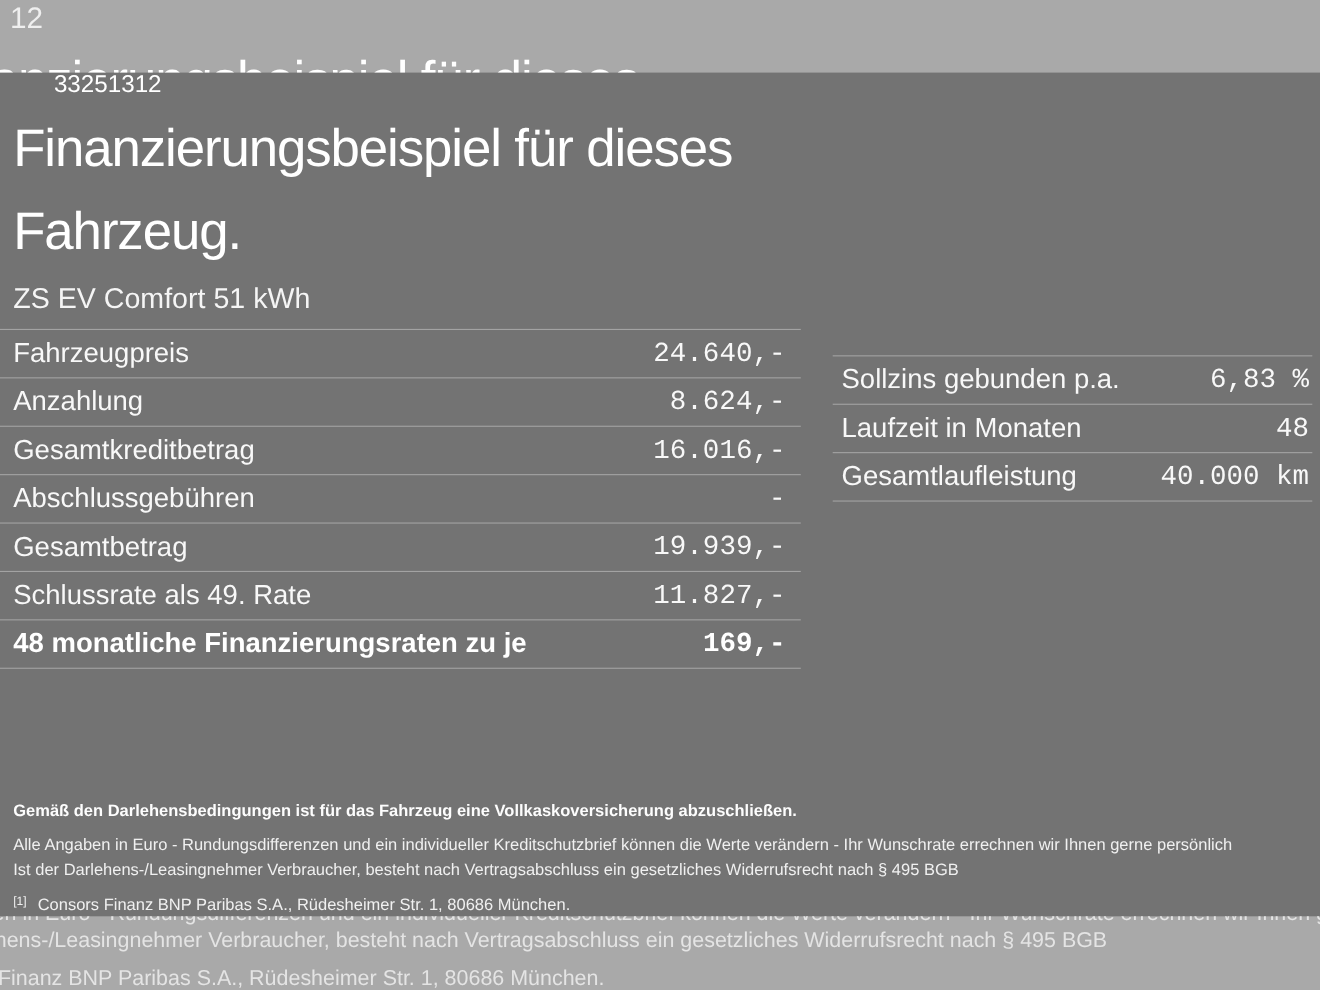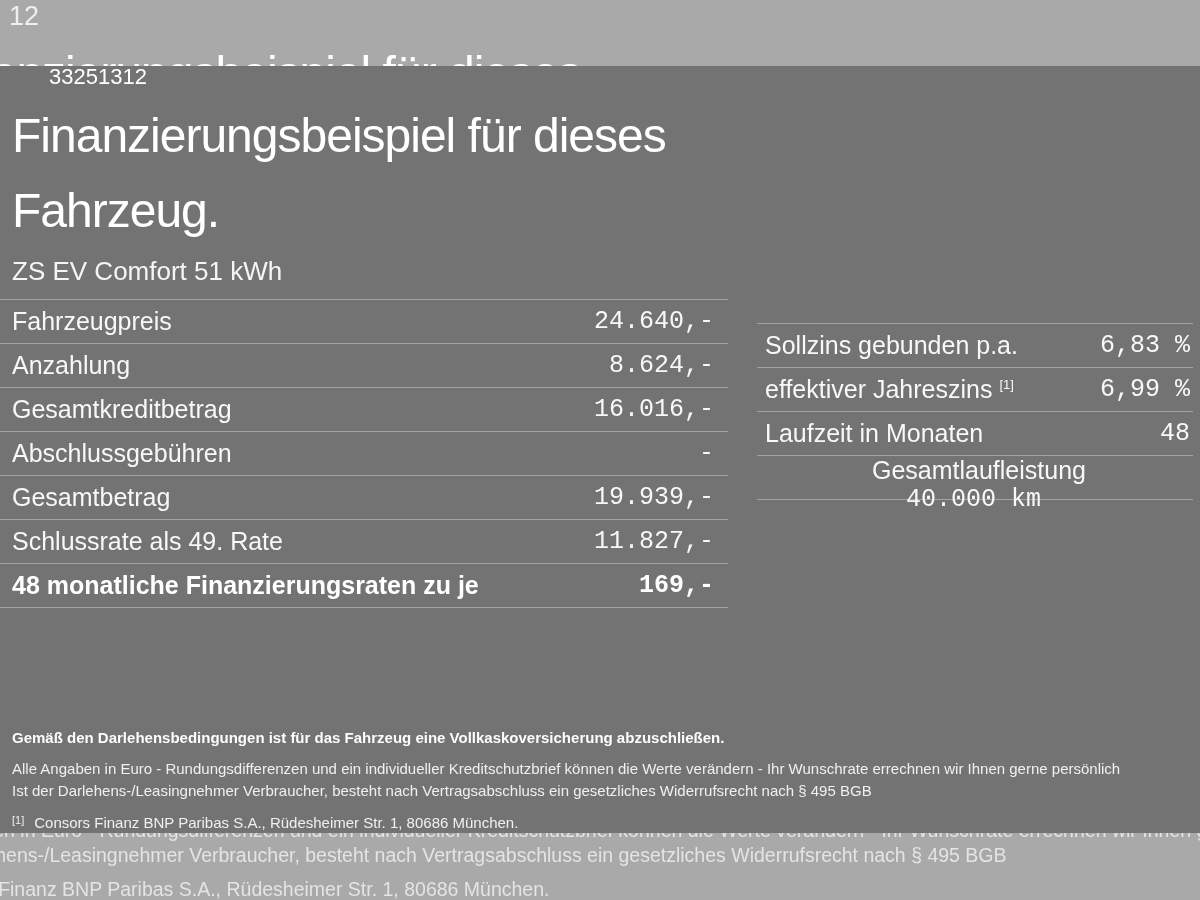--- a/index.html
+++ b/index.html
@@ -35,21 +35,21 @@
   
   .fin-table{position:absolute;top:299px;}
   .fin-table.left{left:0;width:728px;}
   .fin-table.right{left:757px;width:436px;margin-top:24px;}
   .frow{
     display:flex;justify-content:space-between;align-items:center;
     height:44px;border-top:1.5px solid #a3a3a3;box-sizing:border-box;
     color:#f8f8f8;font-size:25px;
   }
   .fin-table.left .frow:last-child{border-bottom:1.5px solid #a3a3a3;height:45px;}
-  .fin-table.right .frow:last-child{border-bottom:1.5px solid #a3a3a3;height:45px;flex-direction:column;}
+  .fin-table.right .frow:last-child{border-bottom:1.5px solid #a3a3a3;height:45px;}
   .fin-table.left .flabel{padding-left:12px;}
   .fin-table.left .fvalue{padding-right:14px;}
   .fin-table.right .flabel{padding-left:8px;}
   .fin-table.right .fvalue{padding-right:3px;}
   .frow.bold{font-weight:bold;color:#fff;}
   .fvalue{text-align:center;white-space:nowrap;font-family:Liberation Mono, monospace;}
   .flabel{white-space:nowrap;}
   .flabel sup{font-size:13px;vertical-align:9px;letter-spacing:0;}
   
   .footnotes{position:absolute;left:12px;top:0;width:1188px;color:#f0f0f0;}
@@ -114,24 +114,20 @@
       <span class="fvalue">169,-</span>
     </div>
   </div>
 
   <div class="fin-table right">
     <div class="frow">
       <span class="flabel"><span>Sollzins gebunden p.a.</span><sup></sup></span>
       <span class="fvalue">6,83 %</span>
     </div>
     <div class="frow">
-      <span class="flabel"><span>effektiver Jahreszins </span><sup>[1]</sup></span>
-      <span class="fvalue">6,99 %</span>
-    </div>
-    <div class="frow">
       <span class="flabel"><span>Laufzeit in Monaten</span><sup></sup></span>
       <span class="fvalue">48</span>
     </div>
     <div class="frow">
       <span class="flabel"><span>Gesamtlaufleistung</span><sup></sup></span>
       <span class="fvalue">40.000 km</span>
     </div>
   </div>
 
   <div class="footnotes">

